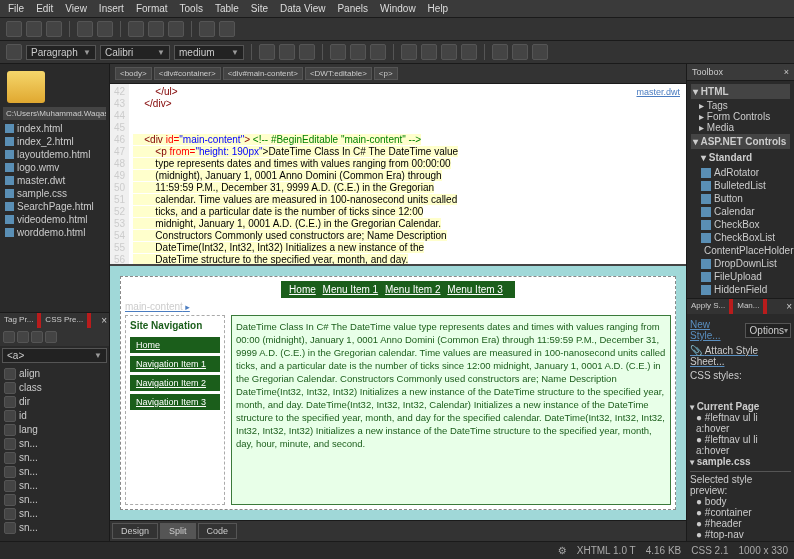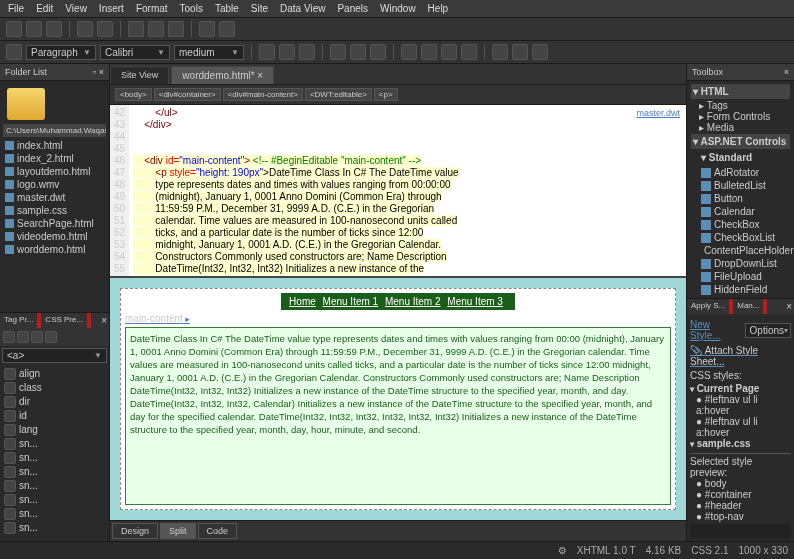--- a/index.html
+++ b/index.html
@@ -131,24 +131,20 @@
   <div class="tbtn"></div>
   <div class="sep"></div>
   <div class="tbtn"></div>
   <div class="tbtn"></div>
   <div class="tbtn"></div>
 </div>
 
 <div class="main">
   <div class="panel-left">
     <div style="display:flex;flex-direction:column;height:52%">
-      <div class="panel-head">
-          <span>Folder List</span>
-          <span>▫ ×</span>
-        </div>
       <div class="panel-body">
         <div class="folder-img"></div>
         <div class="path">C:\Users\Muhammad.Waqas\Do</div>
         <ul class="flist">
           <li>
               <span class="fico"></span>
               <span>index.html</span>
             </li>
           <li>
               <span class="fico"></span>
@@ -248,24 +244,20 @@
           </li>
         <li>
             <span class="tbtn sm"></span>
             <span>sn...</span>
           </li>
       </ul>
     </div>
   </div>
 
   <div class="center">
-    <div class="tabs">
-      <div class="tab">Site View</div>
-      <div class="tab active"><span>worddemo.html*</span> <span>×</span></div>
-    </div>
     <div class="crumb">
       <div class="cb">&lt;body&gt;</div>
       <div class="cb">&lt;div#container&gt;</div>
       <div class="cb">&lt;div#main-content&gt;</div>
       <div class="cb">&lt;DWT:editable&gt;</div>
       <div class="cb">&lt;p&gt;</div>
     </div>
     <div class="editor">
       <div class="gutter">
           <div>42</div>
@@ -282,21 +274,21 @@
           <div>53</div>
           <div>54</div>
           <div>55</div>
           <div>56</div>
         </div>
       <div class="code"><a class="master-link">master.dwt</a><span class="t-tag">        &lt;/ul&gt;</span>
 <span class="t-tag">    &lt;/div&gt;</span>
 <span></span>
 <span></span>
 <span class="hl"><span class="t-tag">    &lt;</span><span class="t-tag">div</span><span class="t-attr"> id=</span><span class="t-str">"main-content"</span><span class="t-tag">&gt; </span><span class="t-cmt">&lt;!-- #BeginEditable "main-content" --&gt;</span></span>
-<span class="hl"><span class="t-tag">        &lt;</span><span class="t-tag">p</span><span class="t-attr"> style=</span><span class="t-str">"height: 190px"</span><span style="color:#000">&gt;DateTime Class In C# The DateTime value</span></span>
+<span class="hl"><span class="t-tag">        &lt;</span><span class="t-tag">p</span><span class="t-attr"> from=</span><span class="t-str">"height: 190px"</span><span style="color:#000">&gt;DateTime Class In C# The DateTime value</span></span>
 <span class="hl" style="color:#000">        type represents dates and times with values ranging from 00:00:00</span>
 <span class="hl" style="color:#000">        (midnight), January 1, 0001 Anno Domini (Common Era) through</span>
 <span class="hl" style="color:#000">        11:59:59 P.M., December 31, 9999 A.D. (C.E.) in the Gregorian</span>
 <span class="hl" style="color:#000">        calendar. Time values are measured in 100-nanosecond units called</span>
 <span class="hl" style="color:#000">        ticks, and a particular date is the number of ticks since 12:00</span>
 <span class="hl" style="color:#000">        midnight, January 1, 0001 A.D. (C.E.) in the Gregorian Calendar.</span>
 <span class="hl" style="color:#000">        Constructors Commonly used constructors are; Name Description</span>
 <span class="hl" style="color:#000">        DateTime(Int32, Int32, Int32) Initializes a new instance of the</span>
 <span class="hl" style="color:#000">        DateTime structure to the specified year, month, and day.</span>
 </div>
@@ -304,20 +296,27 @@
     <div class="preview">
       <div class="prev-inner">
         <div class="prev-menu">
           <a>Home</a>
           <a>Menu Item 1</a>
           <a>Menu Item 2</a>
           <a>Menu Item 3</a>
         </div>
         <div class="prev-mc"><span>main-content</span> ▸</div>
         <div class="prev-cols">
+          <div class="prev-nav">
+            <h4>Site Navigation</h4>
+            <a>Home</a>
+            <a>Navigation Item 1</a>
+            <a>Navigation Item 2</a>
+            <a>Navigation Item 3</a>
+          </div>
           <div class="prev-content">DateTime Class In C# The DateTime value type represents dates and times with values ranging from 00:00 (midnight), January 1, 0001 Anno Domini (Common Era) through 11:59:59 P.M., December 31, 9999 A.D. (C.E.) in the Gregorian calendar. Time values are measured in 100-nanosecond units called ticks, and a particular date is the number of ticks since 12:00 midnight, January 1, 0001 A.D. (C.E.) in the Gregorian Calendar. Constructors Commonly used constructors are; Name Description DateTime(Int32, Int32, Int32) Initializes a new instance of the DateTime structure to the specified year, month, and day. DateTime(Int32, Int32, Int32, Calendar) Initializes a new instance of the DateTime structure to the specified year, month, and day for the specified calendar. DateTime(Int32, Int32, Int32, Int32, Int32, Int32) Initializes a new instance of the DateTime structure to the specified year, month, day, hour, minute, and second.</div>
         </div>
       </div>
     </div>
     <div class="design-tabs">
       <div class="dtab">Design</div>
       <div class="dtab active">Split</div>
       <div class="dtab">Code</div>
     </div>
   </div>
@@ -389,21 +388,21 @@
         <div class="apply-sec">
           <div style="display:flex;gap:4px;align-items:center">
             <a>New Style...</a>
             <div class="combo" style="min-width:40px">
                 <span>Options</span>
                 <span class="arr">▾</span>
               </div>
           </div>
           <a>📎 <span>Attach Style Sheet...</span></a>
           <div style="margin-top:3px">CSS styles:</div>
-          <b style="display:block;font-size:8.5px;margin-top:2px">▾ <span>Current Page</span></b>
+          <b style="display:block;font-size:8.5px;margin-top:20px">▾ <span>Current Page</span></b>
           <div style="padding-left:6px;font-size:8px">
             <div>● <span>#leftnav ul li a:hover</span></div>
             <div>● <span>#leftnav ul li a:hover</span></div>
           </div>
           <b style="display:block;font-size:8.5px">▾ <span>sample.css</span></b>
           <div style="margin-top:4px;border-top:1px solid #555;padding-top:2px">Selected style preview:</div>
           <div style="padding-left:6px;font-size:8px">
             <div>● <span>body</span></div>
             <div>● <span>#container</span></div>
             <div>● <span>#header</span></div>

